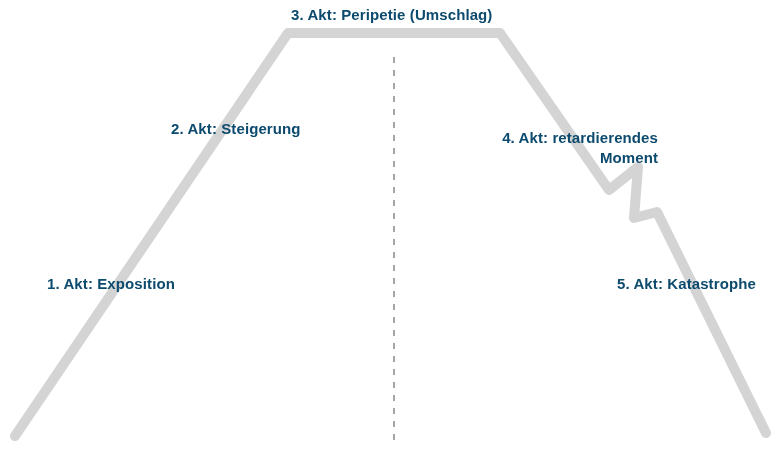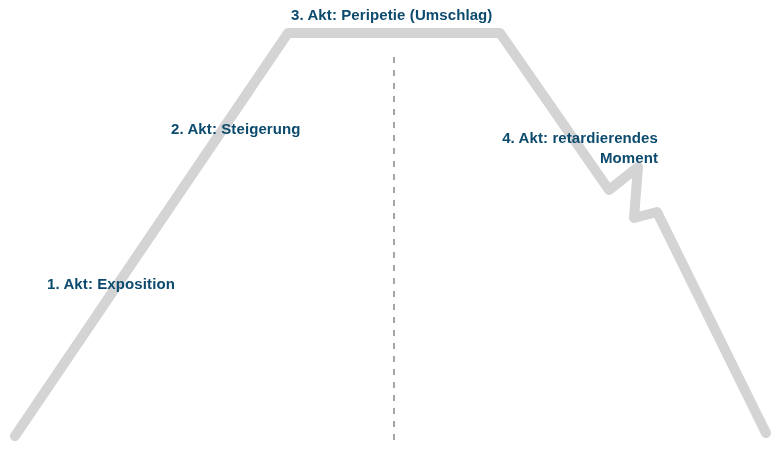--- a/index.html
+++ b/index.html
@@ -72,14 +72,15 @@
   </svg>
 
   <div class="label" id="label-act3">3. Akt: Peripetie (Umschlag)</div>
 
   <div class="label" id="label-act2">2. Akt: Steigerung</div>
 
   <div class="label" id="label-act1">1. Akt: Exposition</div>
 
   <div class="label" id="label-act4"><span>4. Akt: retardierendes</span><br><span>Moment</span></div>
 
+  <div class="label" id="label-act5">5. Akt: Katastrophe</div>
 
 </div>
 
 </body></html>

